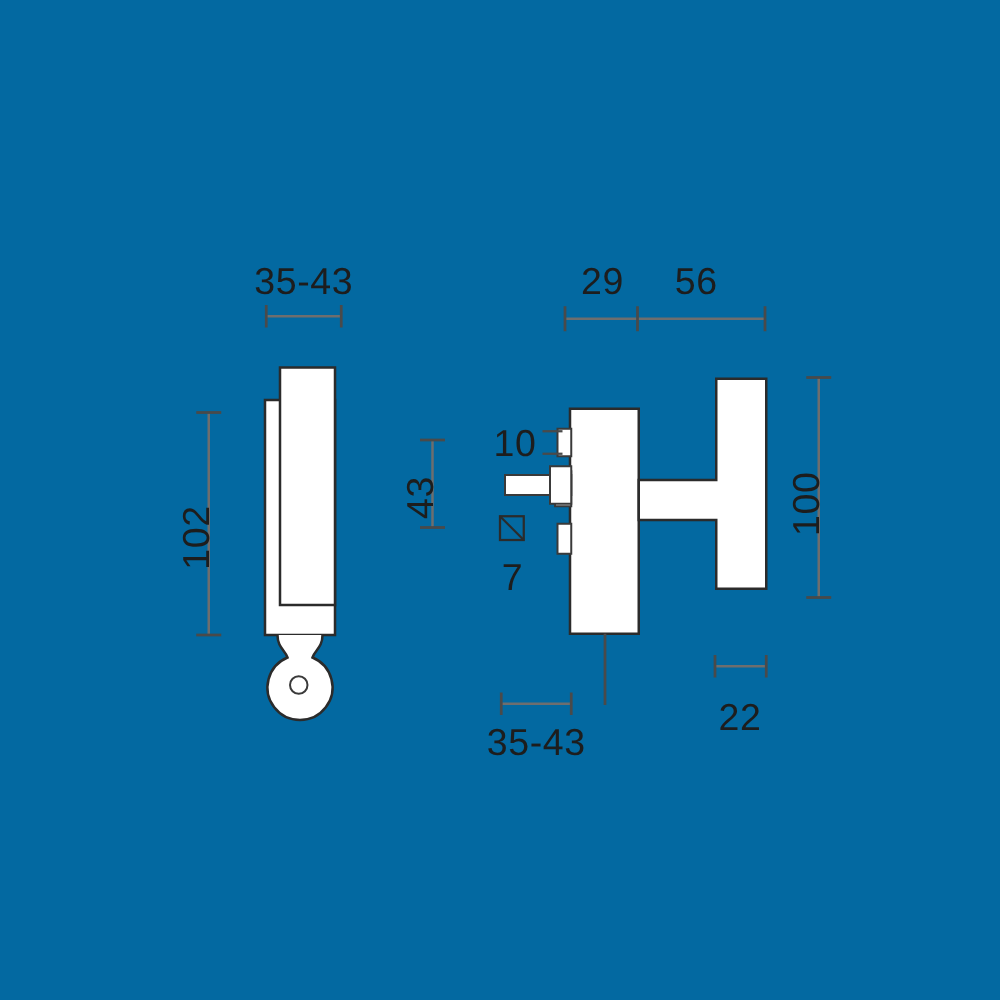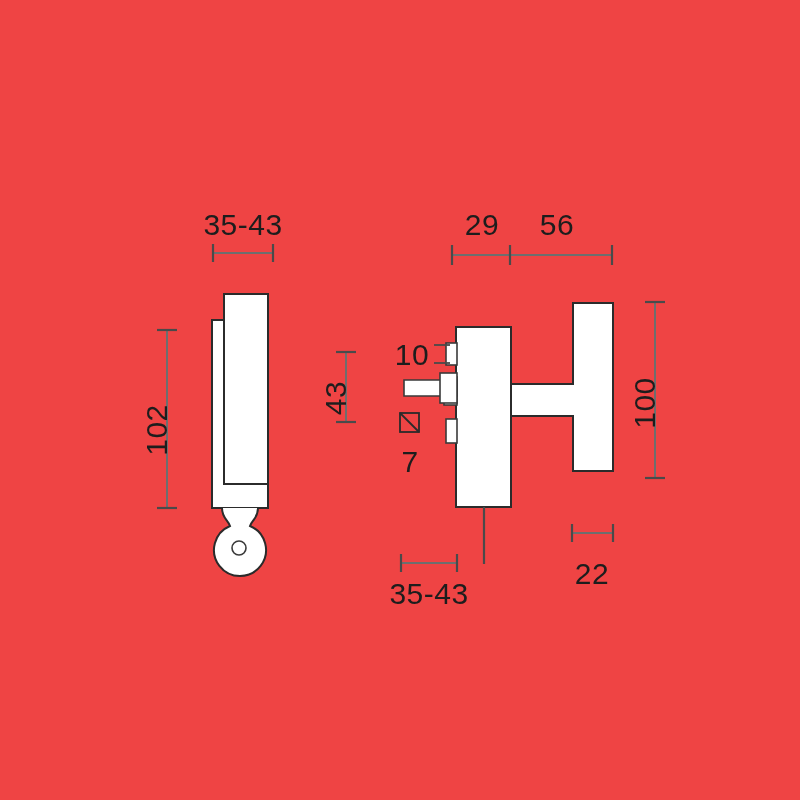--- a/index.html
+++ b/index.html
@@ -7,21 +7,21 @@
     padding: 0;
     background: #ffffff;
   }
   body {
     font-family: "Liberation Sans", sans-serif;
   }
   #drawing-root {
     position: relative;
     width: 800px;
     height: 800px;
-    background: #ef4444;
+    background: #0369a1;
     overflow: hidden;
   }
   svg.tech-drawing {
     display: block;
     width: 800px;
     height: 800px;
   }
   .outline {
     fill: #ffffff;
     stroke: #2b2b2b;

